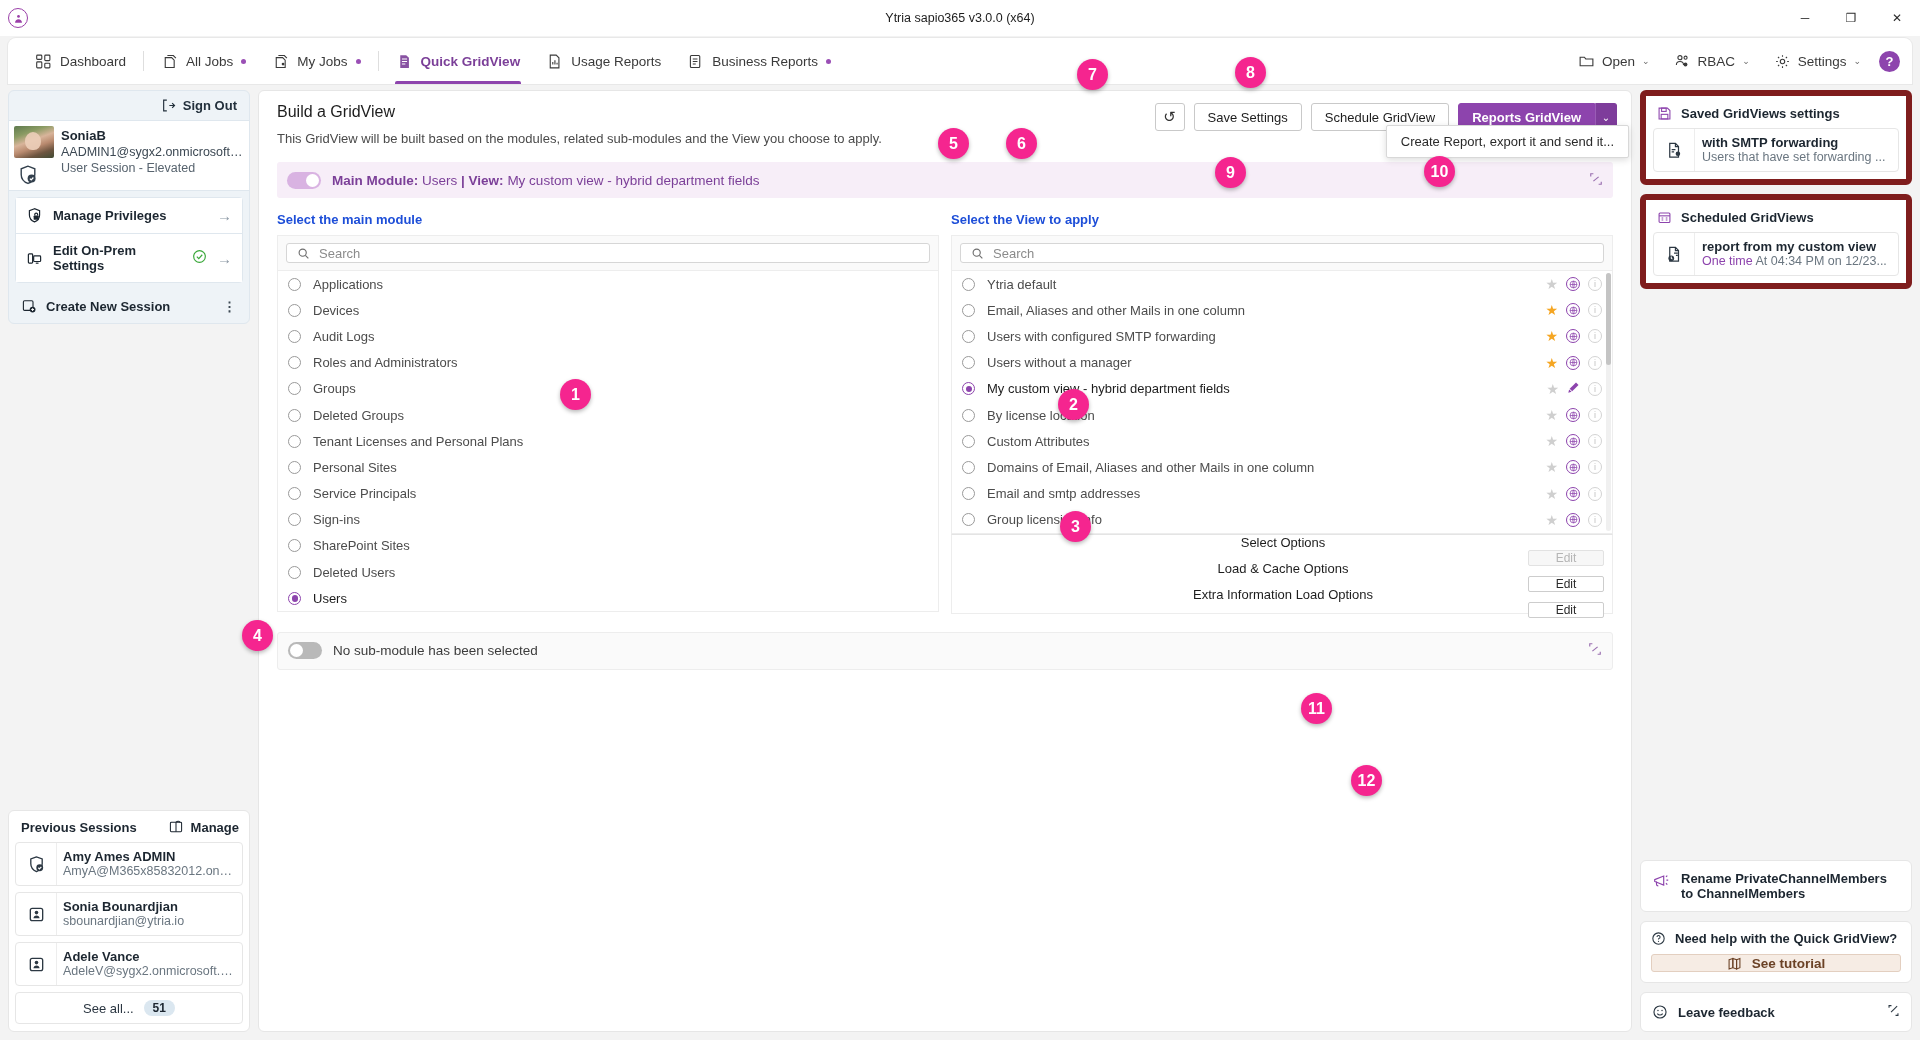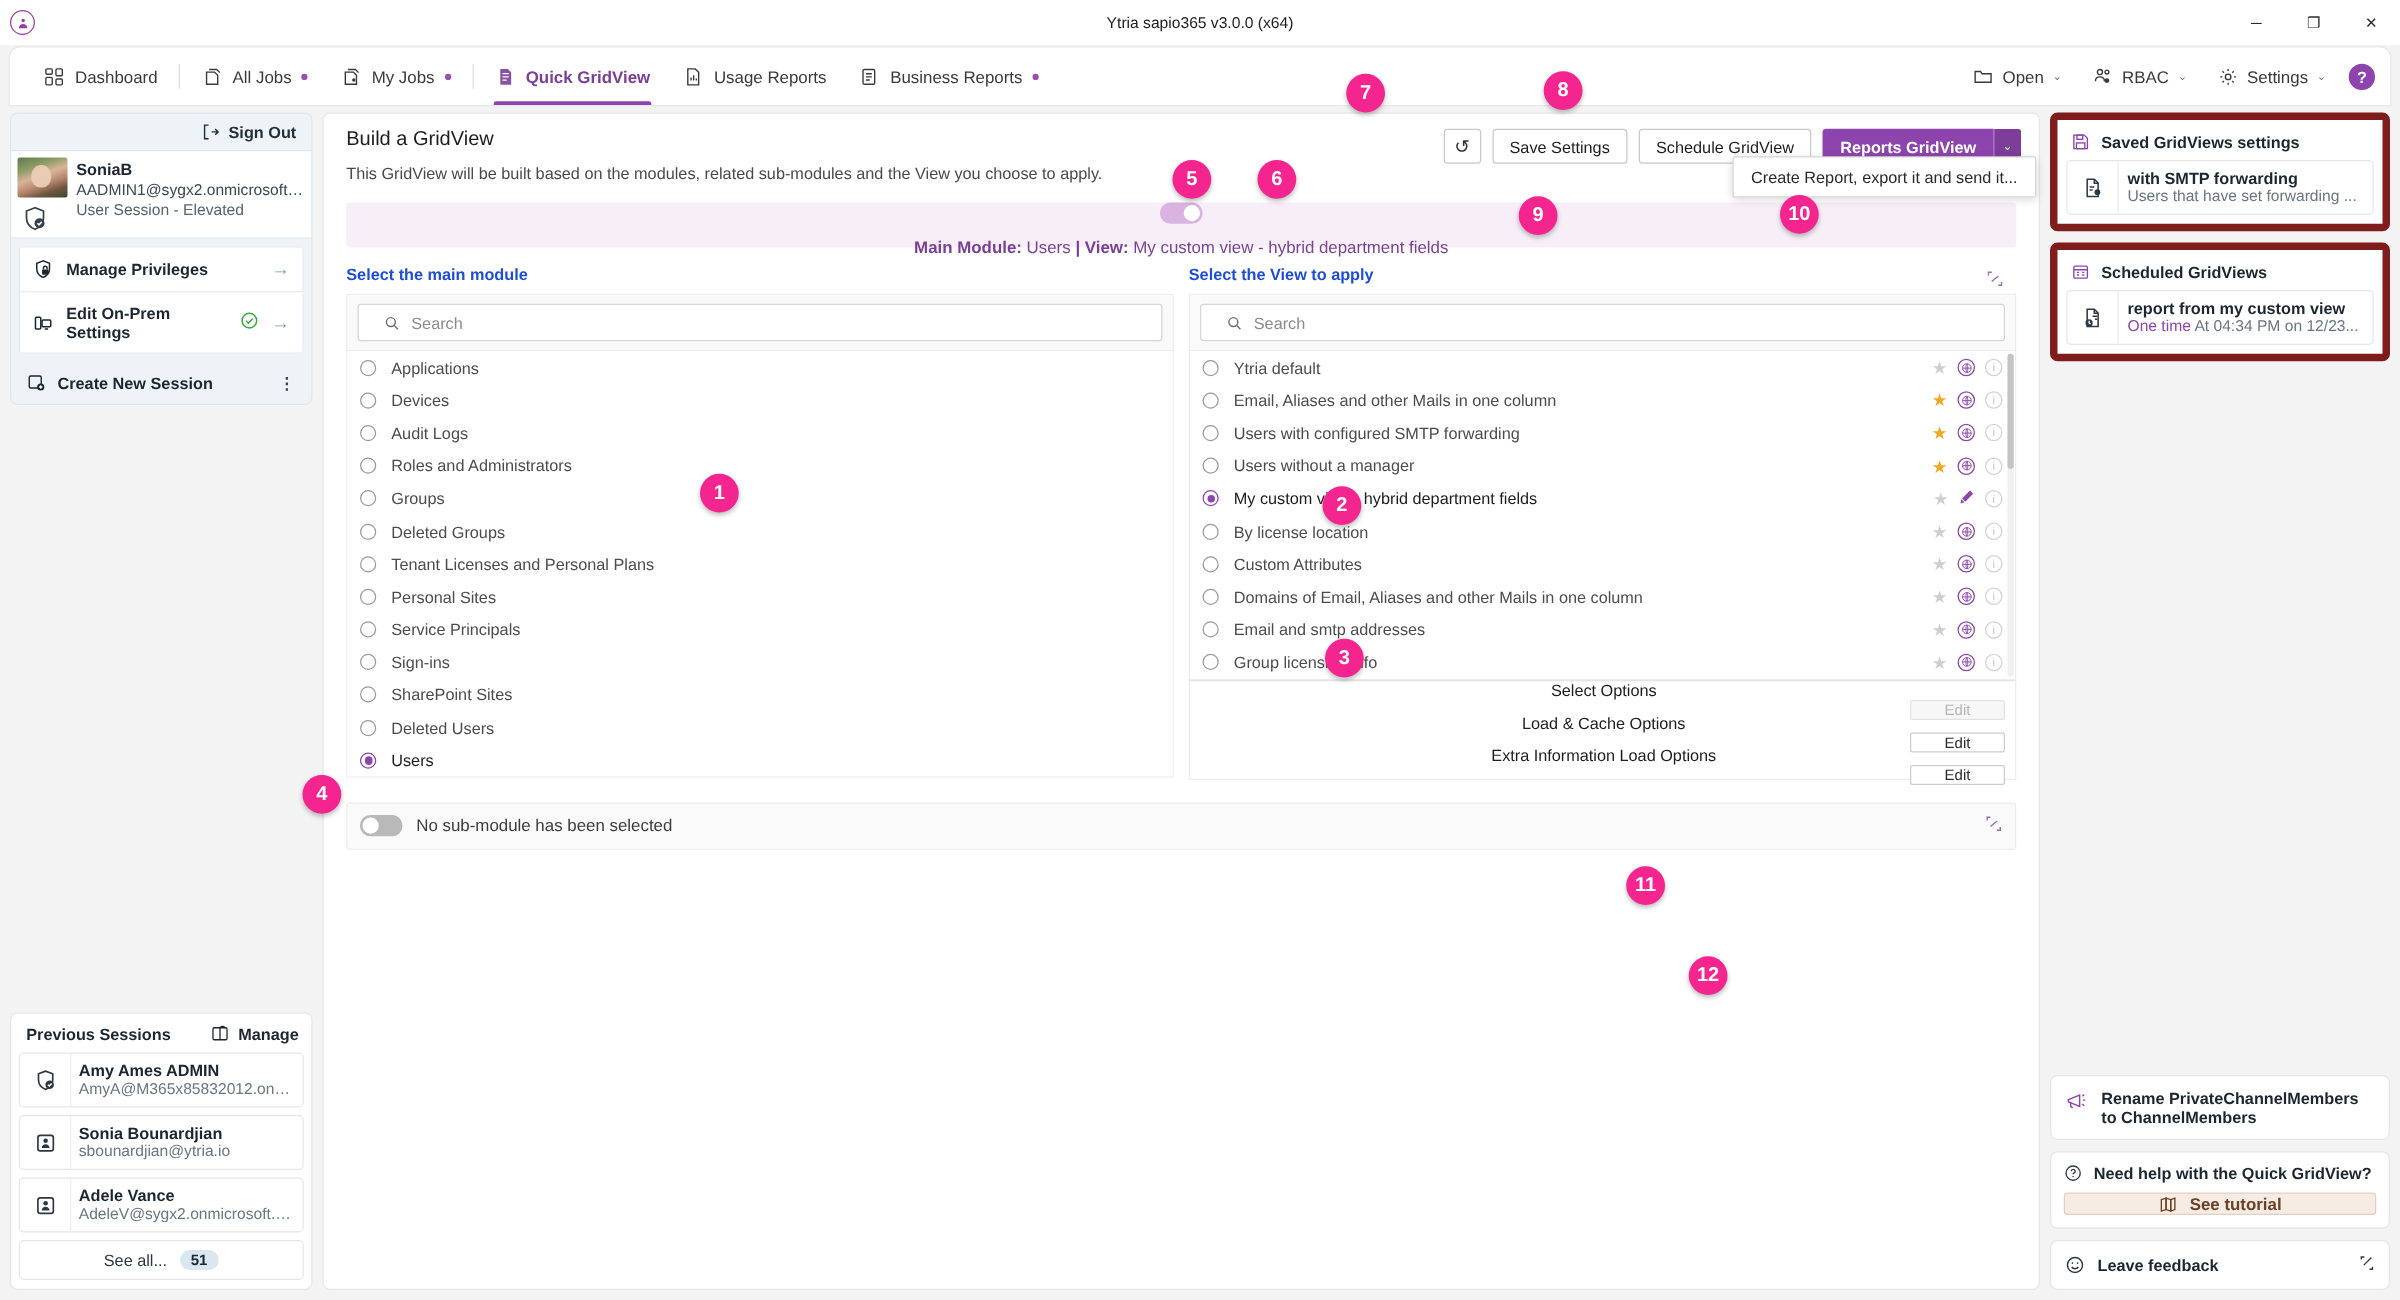--- a/index.html
+++ b/index.html
@@ -146,40 +146,40 @@
   .btn-split { background: #7e3c9b; color: #fff; border: 1px solid #7e3c9b; border-left: 1px solid #9a5cb6; border-radius: 0 3px 3px 0; width: 22px; padding: 0; font-size: 10px; }
   .split-wrap { display: flex; }
   .dropdown-tip {
     position: absolute; right: 2px; top: 34px; background: #fff;
     border: 1px solid #d8d8d8; box-shadow: 0 2px 7px rgba(0,0,0,.14);
     padding: 8px 14px; font-size: 13px; color: #2a2a2a; white-space: nowrap; border-radius: 2px;
   }
 
   .module-banner {
     margin: 16px 18px 0 18px; background: #f7eef8; border-radius: 3px;
-    height: 36px; display: flex; align-items: center; padding: 0 10px; gap: 11px; flex-direction: column;
+    height: 36px; display: flex; align-items: center; padding: 0 10px; gap: 11px;
   }
   .toggle {
     width: 34px; height: 17px; border-radius: 9px; background: #d9b3e2;
     position: relative; cursor: pointer; flex: 0 0 auto;
   }
   .toggle .knob { position: absolute; top: 2px; left: 2px; width: 13px; height: 13px; border-radius: 50%; background: #fff; }
   .toggle.on { background: #d9b3e2; }
   .toggle.on .knob { left: 19px; }
   .toggle.off { background: #b9b9b9; }
   .banner-txt { font-size: 13.5px; color: #7b3f98; }
   .banner-txt b { font-weight: 700; }
   .banner-icon { margin-left: auto; color: #9a6fb0; font-size: 14px; }
 
   .cols { display: flex; margin: 14px 18px 0 18px; gap: 0; }
   .col { flex: 1; min-width: 0; }
   .col-label { font-size: 13px; font-weight: 700; color: #1d4ed8; margin-bottom: 8px; }
   .search-box {
-    display: flex; align-items: center; gap: 9px; height: 30px;
-    border: 1px solid #d6d6d6; border-radius: 3px; background: #fff; padding: 0 20px;
+    display: flex; align-items: center; gap: 9px; height: 20px;
+    border: 1px solid #d6d6d6; border-radius: 3px; background: #fff; padding: 0 10px;
   }
   .search-box input {
     border: none; outline: none; font-size: 13px; color: #1d1d1d;
     font-family: "Liberation Sans", sans-serif; width: 100%; background: transparent;
   }
   .search-box input::placeholder { color: #8b8b8b; }
   .list-wrap { border: 1px solid #ededed; border-top: none; background: #fff; position: relative; }
   .opt-row {
     display: flex; align-items: center; gap: 12px; height: 26.2px;
     padding: 0 10px; font-size: 13px; color: #4c4c4c; cursor: pointer;

